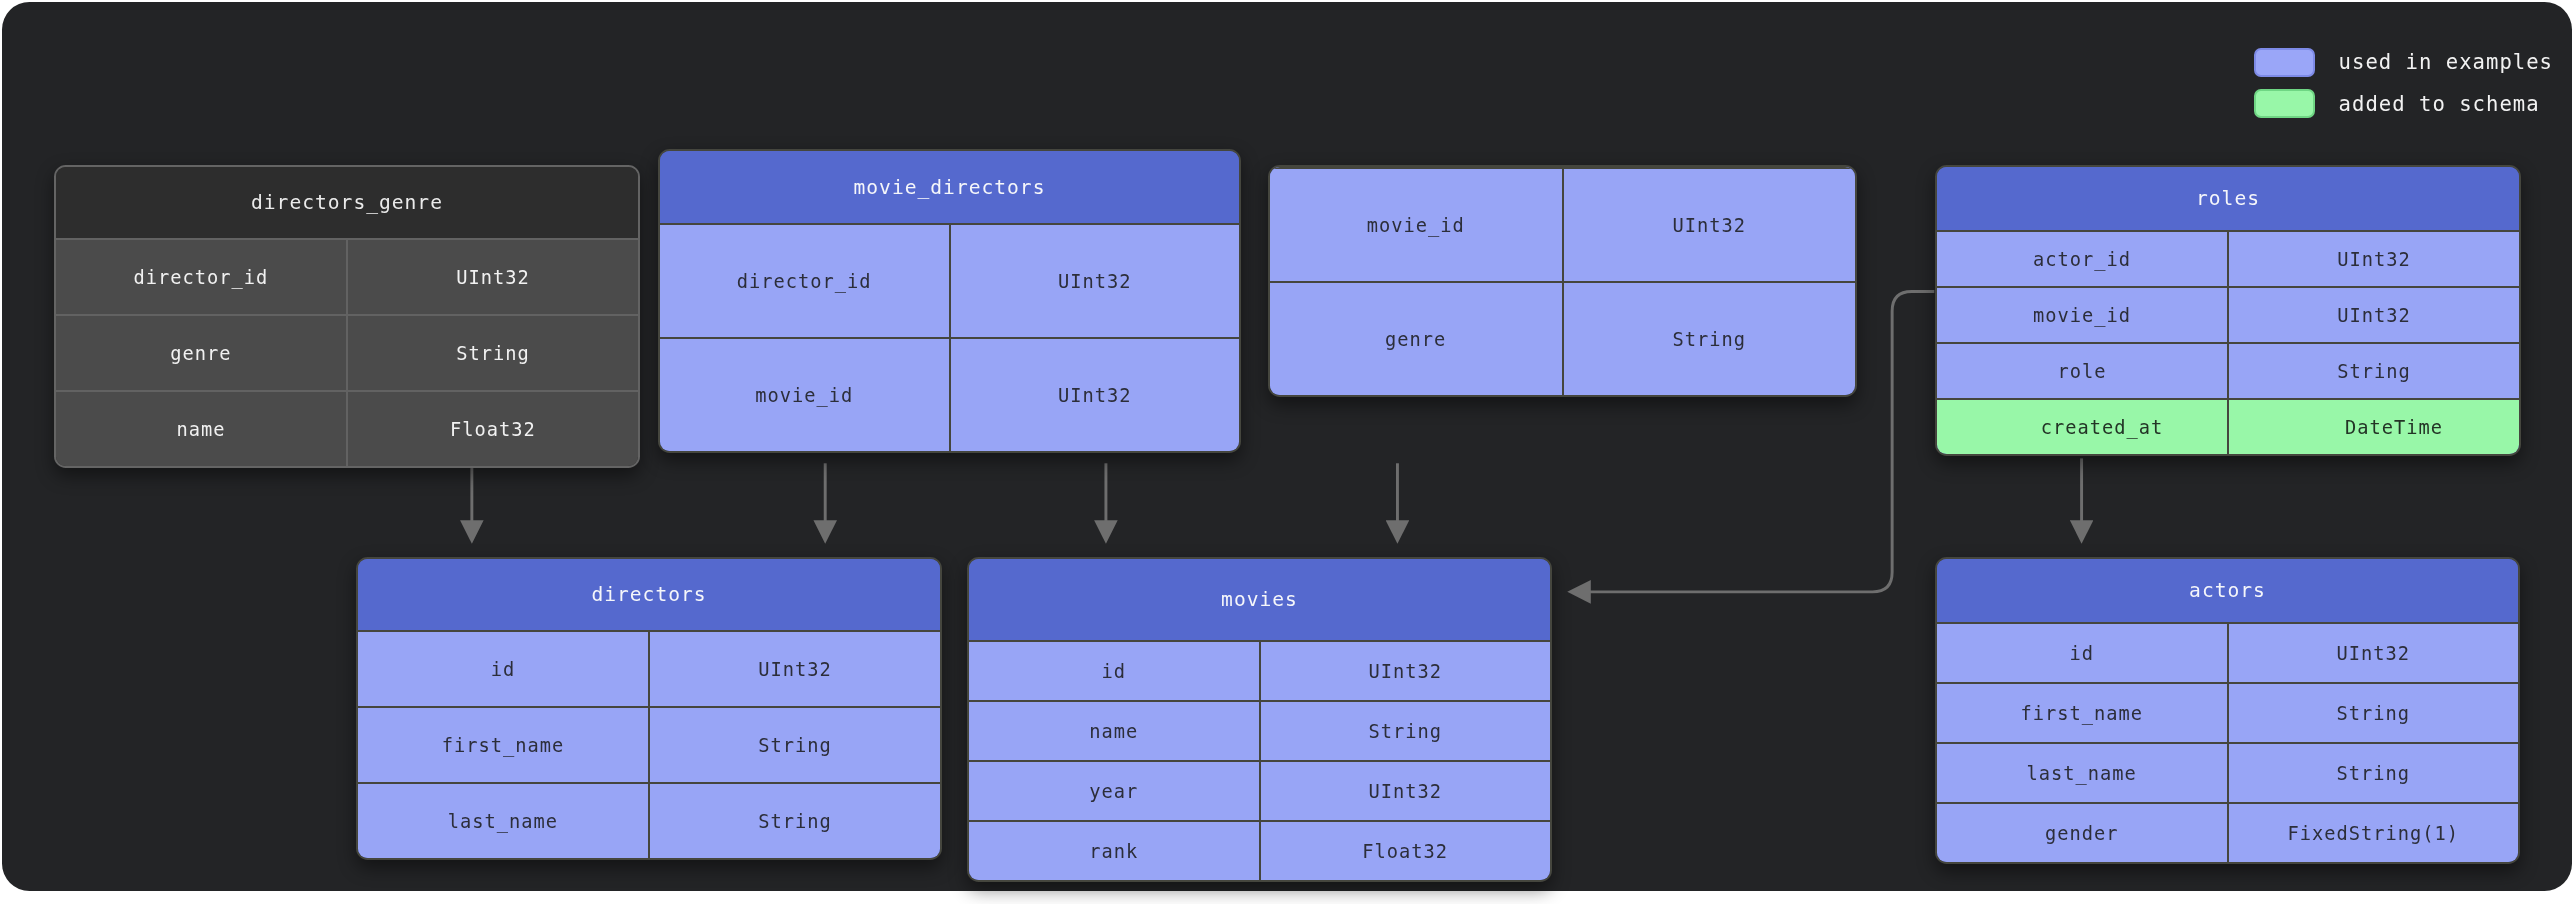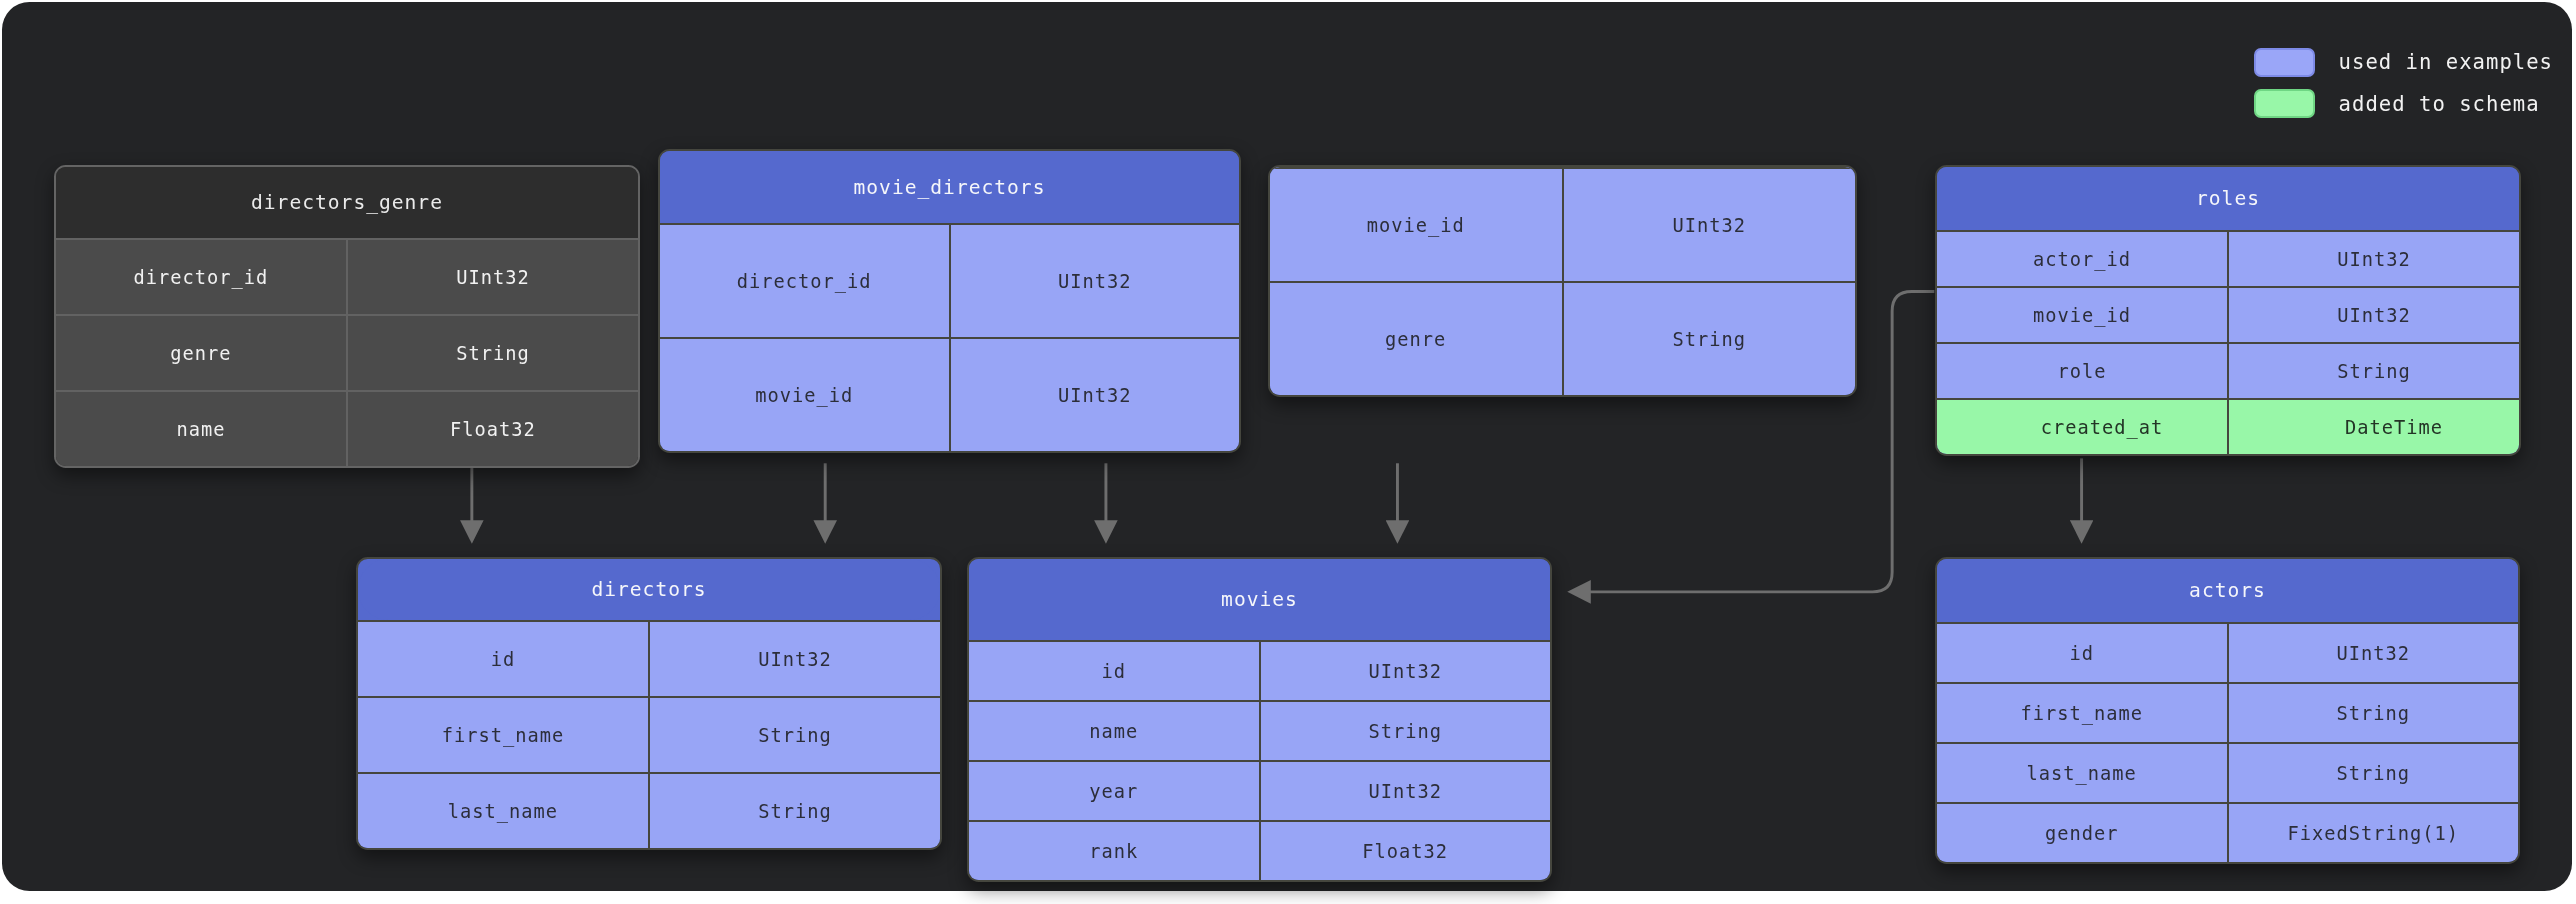--- a/index.html
+++ b/index.html
@@ -34,21 +34,21 @@
   .blue .row{background:#98a5f6;border-top:2.9px solid #45463e;}
   .blue .cell + .cell{border-left:2.9px solid #45463e;}
   .blue .cell{color:#2c2e3a;}
   .blue .row.added{background:#98f7a8;}
   .blue .row.added .cell{color:#233426;padding-left:40px;}
   
   #t0{left:54px;  top:165px;width:586px;} #t0 .t-head{height:71px;} #t0 .cell{height:74px;}
   #t1{left:658px; top:149px;width:583px;} #t1 .t-head{height:72px;} #t1 .cell{height:112px;}
   #t2{left:1268px;top:165px;width:589px;} #t2 .t-head{height:72px;} #t2 .cell{height:112px;}
   #t3{left:1935px;top:165px;width:586px;} #t3 .t-head{height:63px;} #t3 .cell{height:54px;}
-  #t4{left:356px; top:557px;width:586px;} #t4 .t-head{height:61px;border-radius:31px;} #t4 .cell{height:74px;}
+  #t4{left:356px; top:557px;width:586px;} #t4 .t-head{height:71px;} #t4 .cell{height:74px;}
   #t5{left:967px; top:557px;width:585px;} #t5 .t-head{height:81px;} #t5 .cell{height:58px;}
   #t6{left:1935px;top:557px;width:585px;} #t6 .t-head{height:63px;} #t6 .cell{height:58px;}
   
   .arrows{position:absolute;left:0;top:0;width:2576px;height:904px;pointer-events:none;}
 </style>
 </head>
 <body>
 
 <div class="page">
   <div class="canvas"></div>

